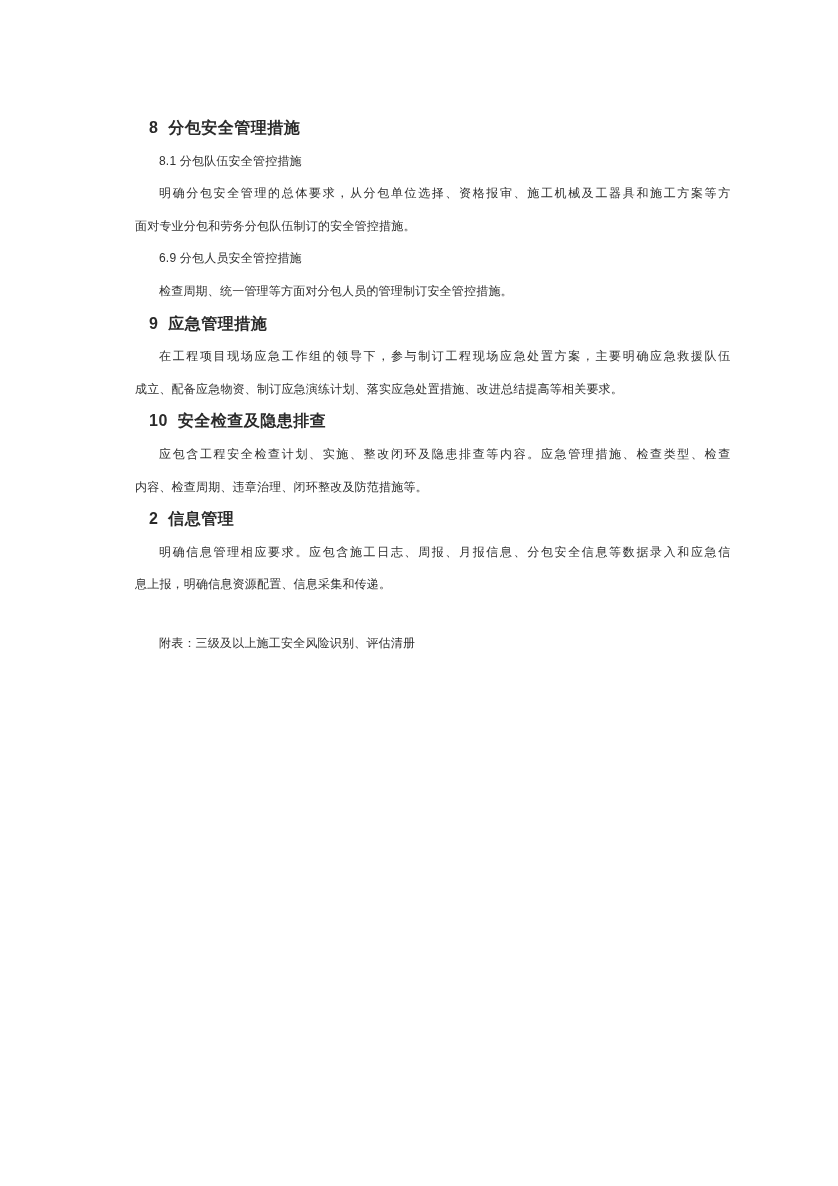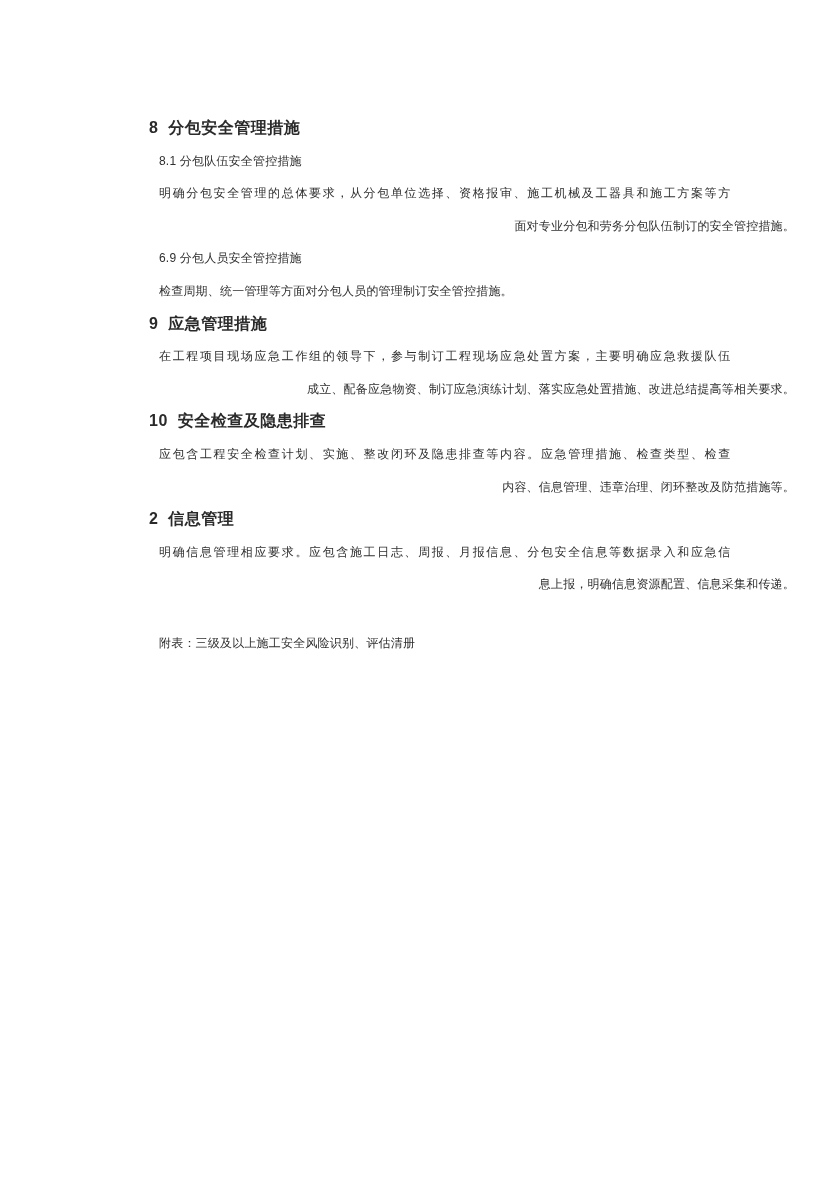--- a/index.html
+++ b/index.html
@@ -38,21 +38,21 @@
     font-weight: bold;
     letter-spacing: 0.5px;
     margin-left: 14px;
     color: #2a2a2a;
   }
   
   .h2 { margin-left: 24px; }
   
   .pf { margin-left: 24px; }
   
-  .pc { margin-left: 0; text-align: right; }
+  .pc { margin-left: 0; }
   
   .fill {
     letter-spacing: 1.64px;
     white-space: normal;
   }
   
   .appendix {
     margin-left: 24px;
     margin-top: 26px;
   }
@@ -66,19 +66,19 @@
     <div class="line h2">8.1 分包队伍安全管控措施</div>
     <div class="line pf fill">明确分包安全管理的总体要求，从分包单位选择、资格报审、施工机械及工器具和施工方案等方</div>
     <div class="line pc">面对专业分包和劳务分包队伍制订的安全管控措施。</div>
     <div class="line h2">6.9 分包人员安全管控措施</div>
     <div class="line pf">检查周期、统一管理等方面对分包人员的管理制订安全管控措施。</div>
     <div class="line h1">9  应急管理措施</div>
     <div class="line pf fill">在工程项目现场应急工作组的领导下，参与制订工程现场应急处置方案，主要明确应急救援队伍</div>
     <div class="line pc">成立、配备应急物资、制订应急演练计划、落实应急处置措施、改进总结提高等相关要求。</div>
     <div class="line h1">10  安全检查及隐患排查</div>
     <div class="line pf fill">应包含工程安全检查计划、实施、整改闭环及隐患排查等内容。应急管理措施、检查类型、检查</div>
-    <div class="line pc">内容、信息管理、违章治理、闭环整改及防范措施等。</div>
+    <div class="line pc">内容、检查周期、违章治理、闭环整改及防范措施等。</div>
     <div class="line h1">2  信息管理</div>
     <div class="line pf fill">明确信息管理相应要求。应包含施工日志、周报、月报信息、分包安全信息等数据录入和应急信</div>
     <div class="line pc">息上报，明确信息资源配置、信息采集和传递。</div>
     <div class="line appendix">附表：三级及以上施工安全风险识别、评估清册</div>
   </div>
 </div>
 
 </body></html>

